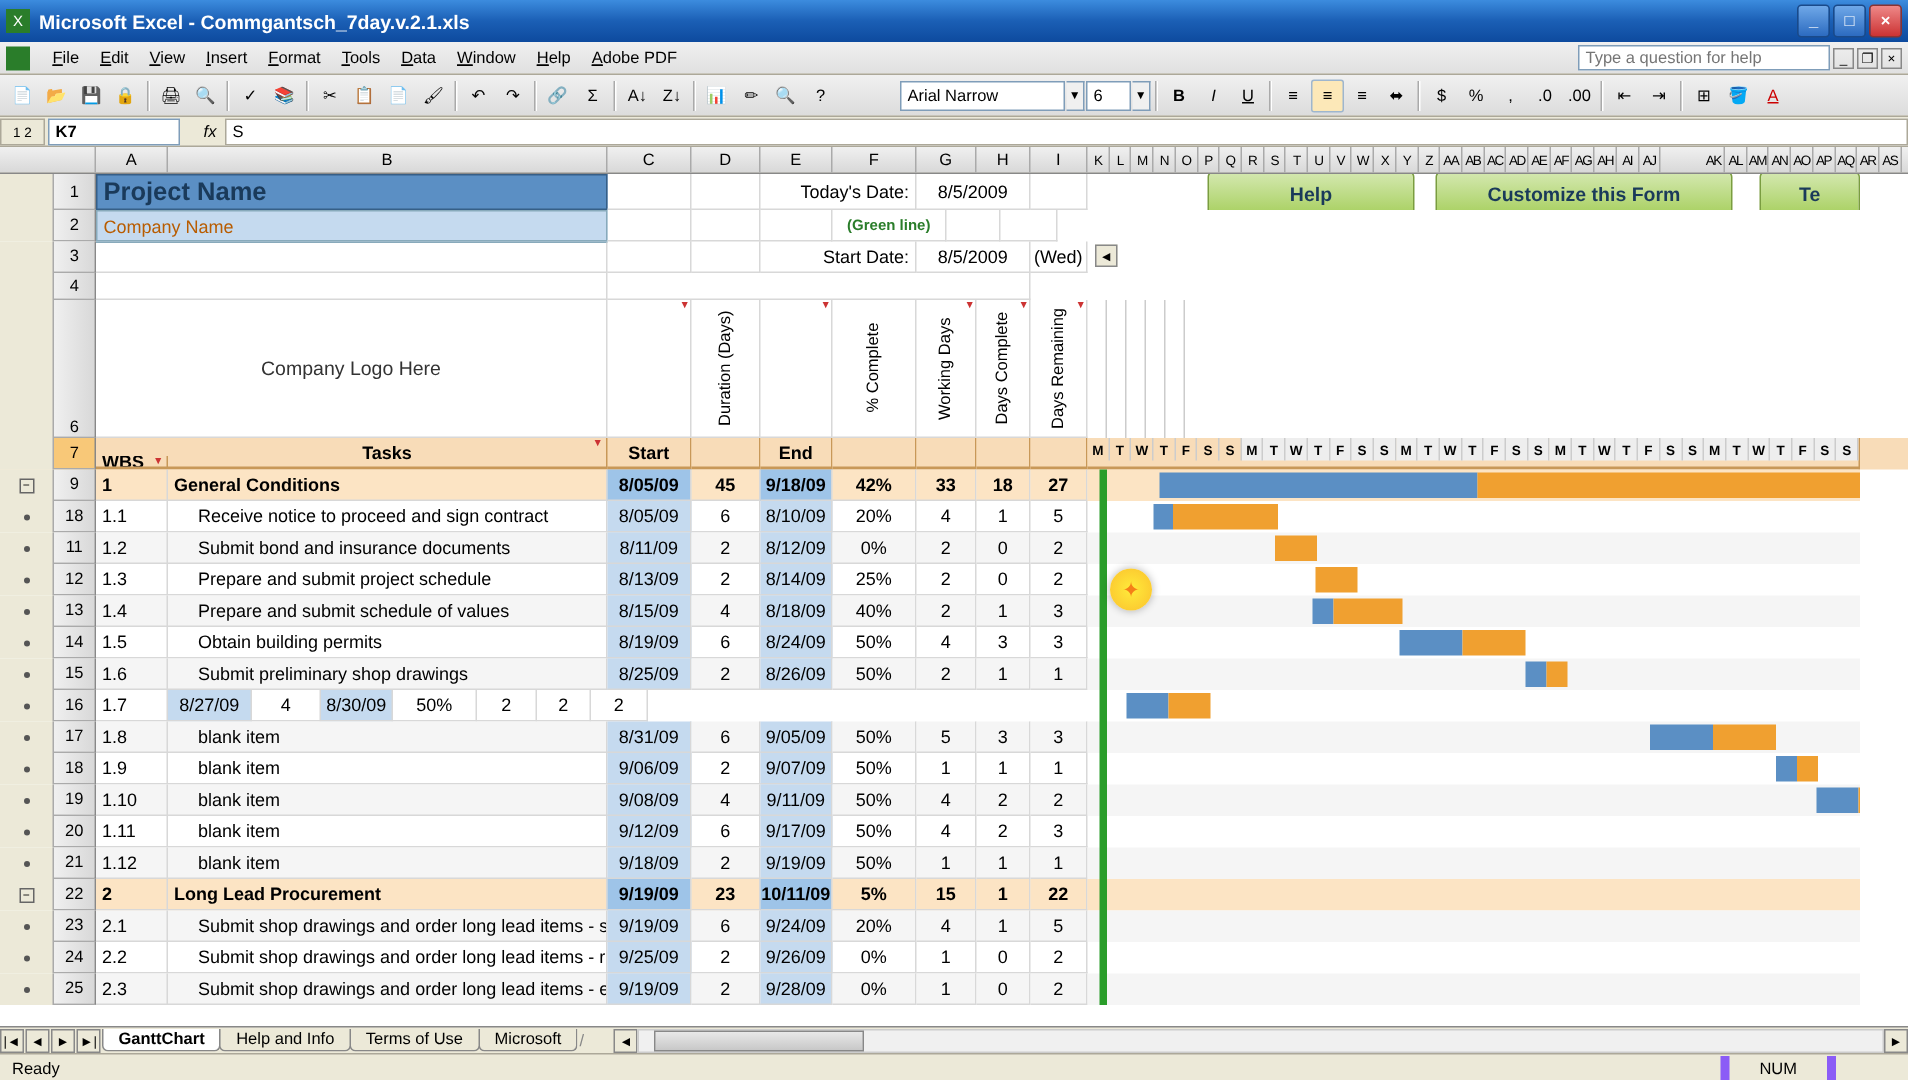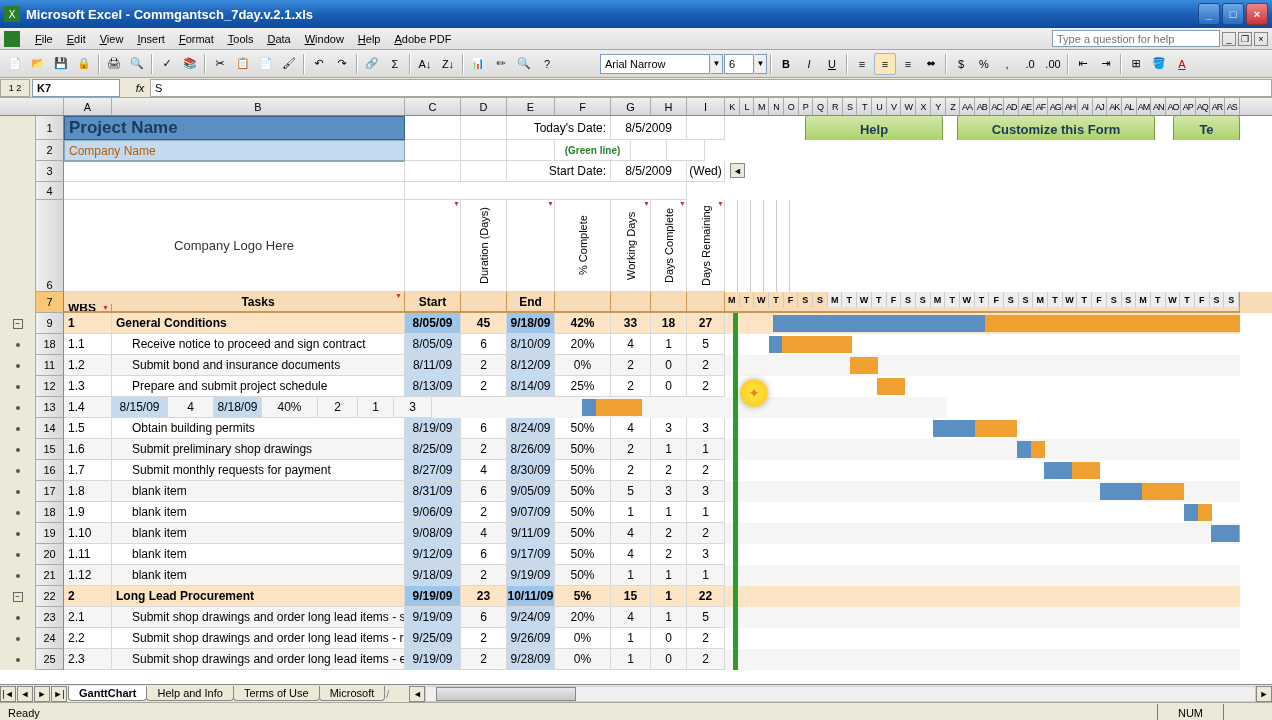--- a/index.html
+++ b/index.html
@@ -115,21 +115,21 @@
 .sheet-tab.active { font-weight: bold; background: white; z-index: 2; }
 .sheet-tab.inactive { background: #ece9d8; }
 .hscroll { flex: 1; display: flex; align-items: center; margin-left: 20px; }
 .scroll-btn { width: 16px; height: 16px; border: 1px solid #888; background: #ece9d8; display: flex; align-items: center; justify-content: center; font-size: 9px; cursor: pointer; }
 .scroll-track { flex: 1; height: 16px; background: #f0f0f0; border: 1px solid #ccc; position: relative; }
 .scroll-thumb { position: absolute; height: 14px; background: linear-gradient(#e8e8e8, #c8c8c8); border: 1px solid #888; cursor: pointer; }
 
 
 .statusbar { height: 20px; background: #ece9d8; display: flex; align-items: center; padding: 0 8px; border-top: 1px solid #aca899; font-size: 11px; }
 .statusbar .spacer { flex: 1; }
-.statusbar .box { border-left: 1px solid #8b5cf6; padding: 0 20px; height: 18px; display: flex; align-items: center; }
+.statusbar .box { border-left: 6px solid #8b5cf6; padding: 0 20px; height: 18px; display: flex; align-items: center; }
 
 
 .cursor-badge { position: absolute; width: 28px; height: 28px; background: radial-gradient(#ffeb3b, #fbc02d); border-radius: 50%; z-index: 100; display: flex; align-items: center; justify-content: center; box-shadow: 0 0 6px rgba(0,0,0,0.3); }
 .cursor-badge::before { content: '✦'; color: #f57f17; font-size: 14px; }
 
 .scroll-left-small { position: absolute; width: 15px; height: 15px; border: 1px solid #888; background: #ece9d8; display: flex; align-items: center; justify-content: center; font-size: 9px; cursor: pointer; }
 </style>
 </head>
 <body>
 
@@ -269,21 +269,21 @@
       <div class="colh narrow" style="width: 14.7143px;">AA</div>
       <div class="colh narrow" style="width: 14.7143px;">AB</div>
       <div class="colh narrow" style="width: 14.7143px;">AC</div>
       <div class="colh narrow" style="width: 14.7143px;">AD</div>
       <div class="colh narrow" style="width: 14.7143px;">AE</div>
       <div class="colh narrow" style="width: 14.7143px;">AF</div>
       <div class="colh narrow" style="width: 14.7143px;">AG</div>
       <div class="colh narrow" style="width: 14.7143px;">AH</div>
       <div class="colh narrow" style="width: 14.7143px;">AI</div>
       <div class="colh narrow" style="width: 14.7143px;">AJ</div>
-      <div class="colh narrow" style="width: 14.7143px;">AK</div>
+      <div class="colh narrow" style="width: 14.7143px; margin-left: 28px;">AK</div>
       <div class="colh narrow" style="width: 14.7143px;">AL</div>
       <div class="colh narrow" style="width: 14.7143px;">AM</div>
       <div class="colh narrow" style="width: 14.7143px;">AN</div>
       <div class="colh narrow" style="width: 14.7143px;">AO</div>
       <div class="colh narrow" style="width: 14.7143px;">AP</div>
       <div class="colh narrow" style="width: 14.7143px;">AQ</div>
       <div class="colh narrow" style="width: 14.7143px;">AR</div>
       <div class="colh narrow" style="width: 14.7143px;">AS</div>
     </div>
 </div>
@@ -563,20 +563,21 @@
             </div>
           </div>
         </div>
       </div>
       <div class="row data-row">
         <div class="outline">
           <div class="outline-dot"></div>
         </div>
         <div class="rowh">13</div>
         <div class="cell cA">1.4</div>
+        <div class="cell cB task-indent">Prepare and submit schedule of values</div>
         <div class="cell cC">8/15/09</div>
         <div class="cell cD">4</div>
         <div class="cell cE">8/18/09</div>
         <div class="cell cF">40%</div>
         <div class="cell cG">2</div>
         <div class="cell cH">1</div>
         <div class="cell cI">3</div>
         <div class="cell cGantt">
           <div class="gantt-row">
             <div class="gantt-bar-wrap" style="left: 150px; width: 60px;">
@@ -631,21 +632,20 @@
             </div>
           </div>
         </div>
       </div>
       <div class="row data-row">
         <div class="outline">
           <div class="outline-dot"></div>
         </div>
         <div class="rowh">16</div>
         <div class="cell cA">1.7</div>
-        <div class="cell cB task-indent">Submit monthly requests for payment</div>
         <div class="cell cC">8/27/09</div>
         <div class="cell cD">4</div>
         <div class="cell cE">8/30/09</div>
         <div class="cell cF">50%</div>
         <div class="cell cG">2</div>
         <div class="cell cH">2</div>
         <div class="cell cI">2</div>
         <div class="cell cGantt">
           <div class="gantt-row">
             <div class="gantt-bar-wrap" style="left: 319px; width: 56px;">

